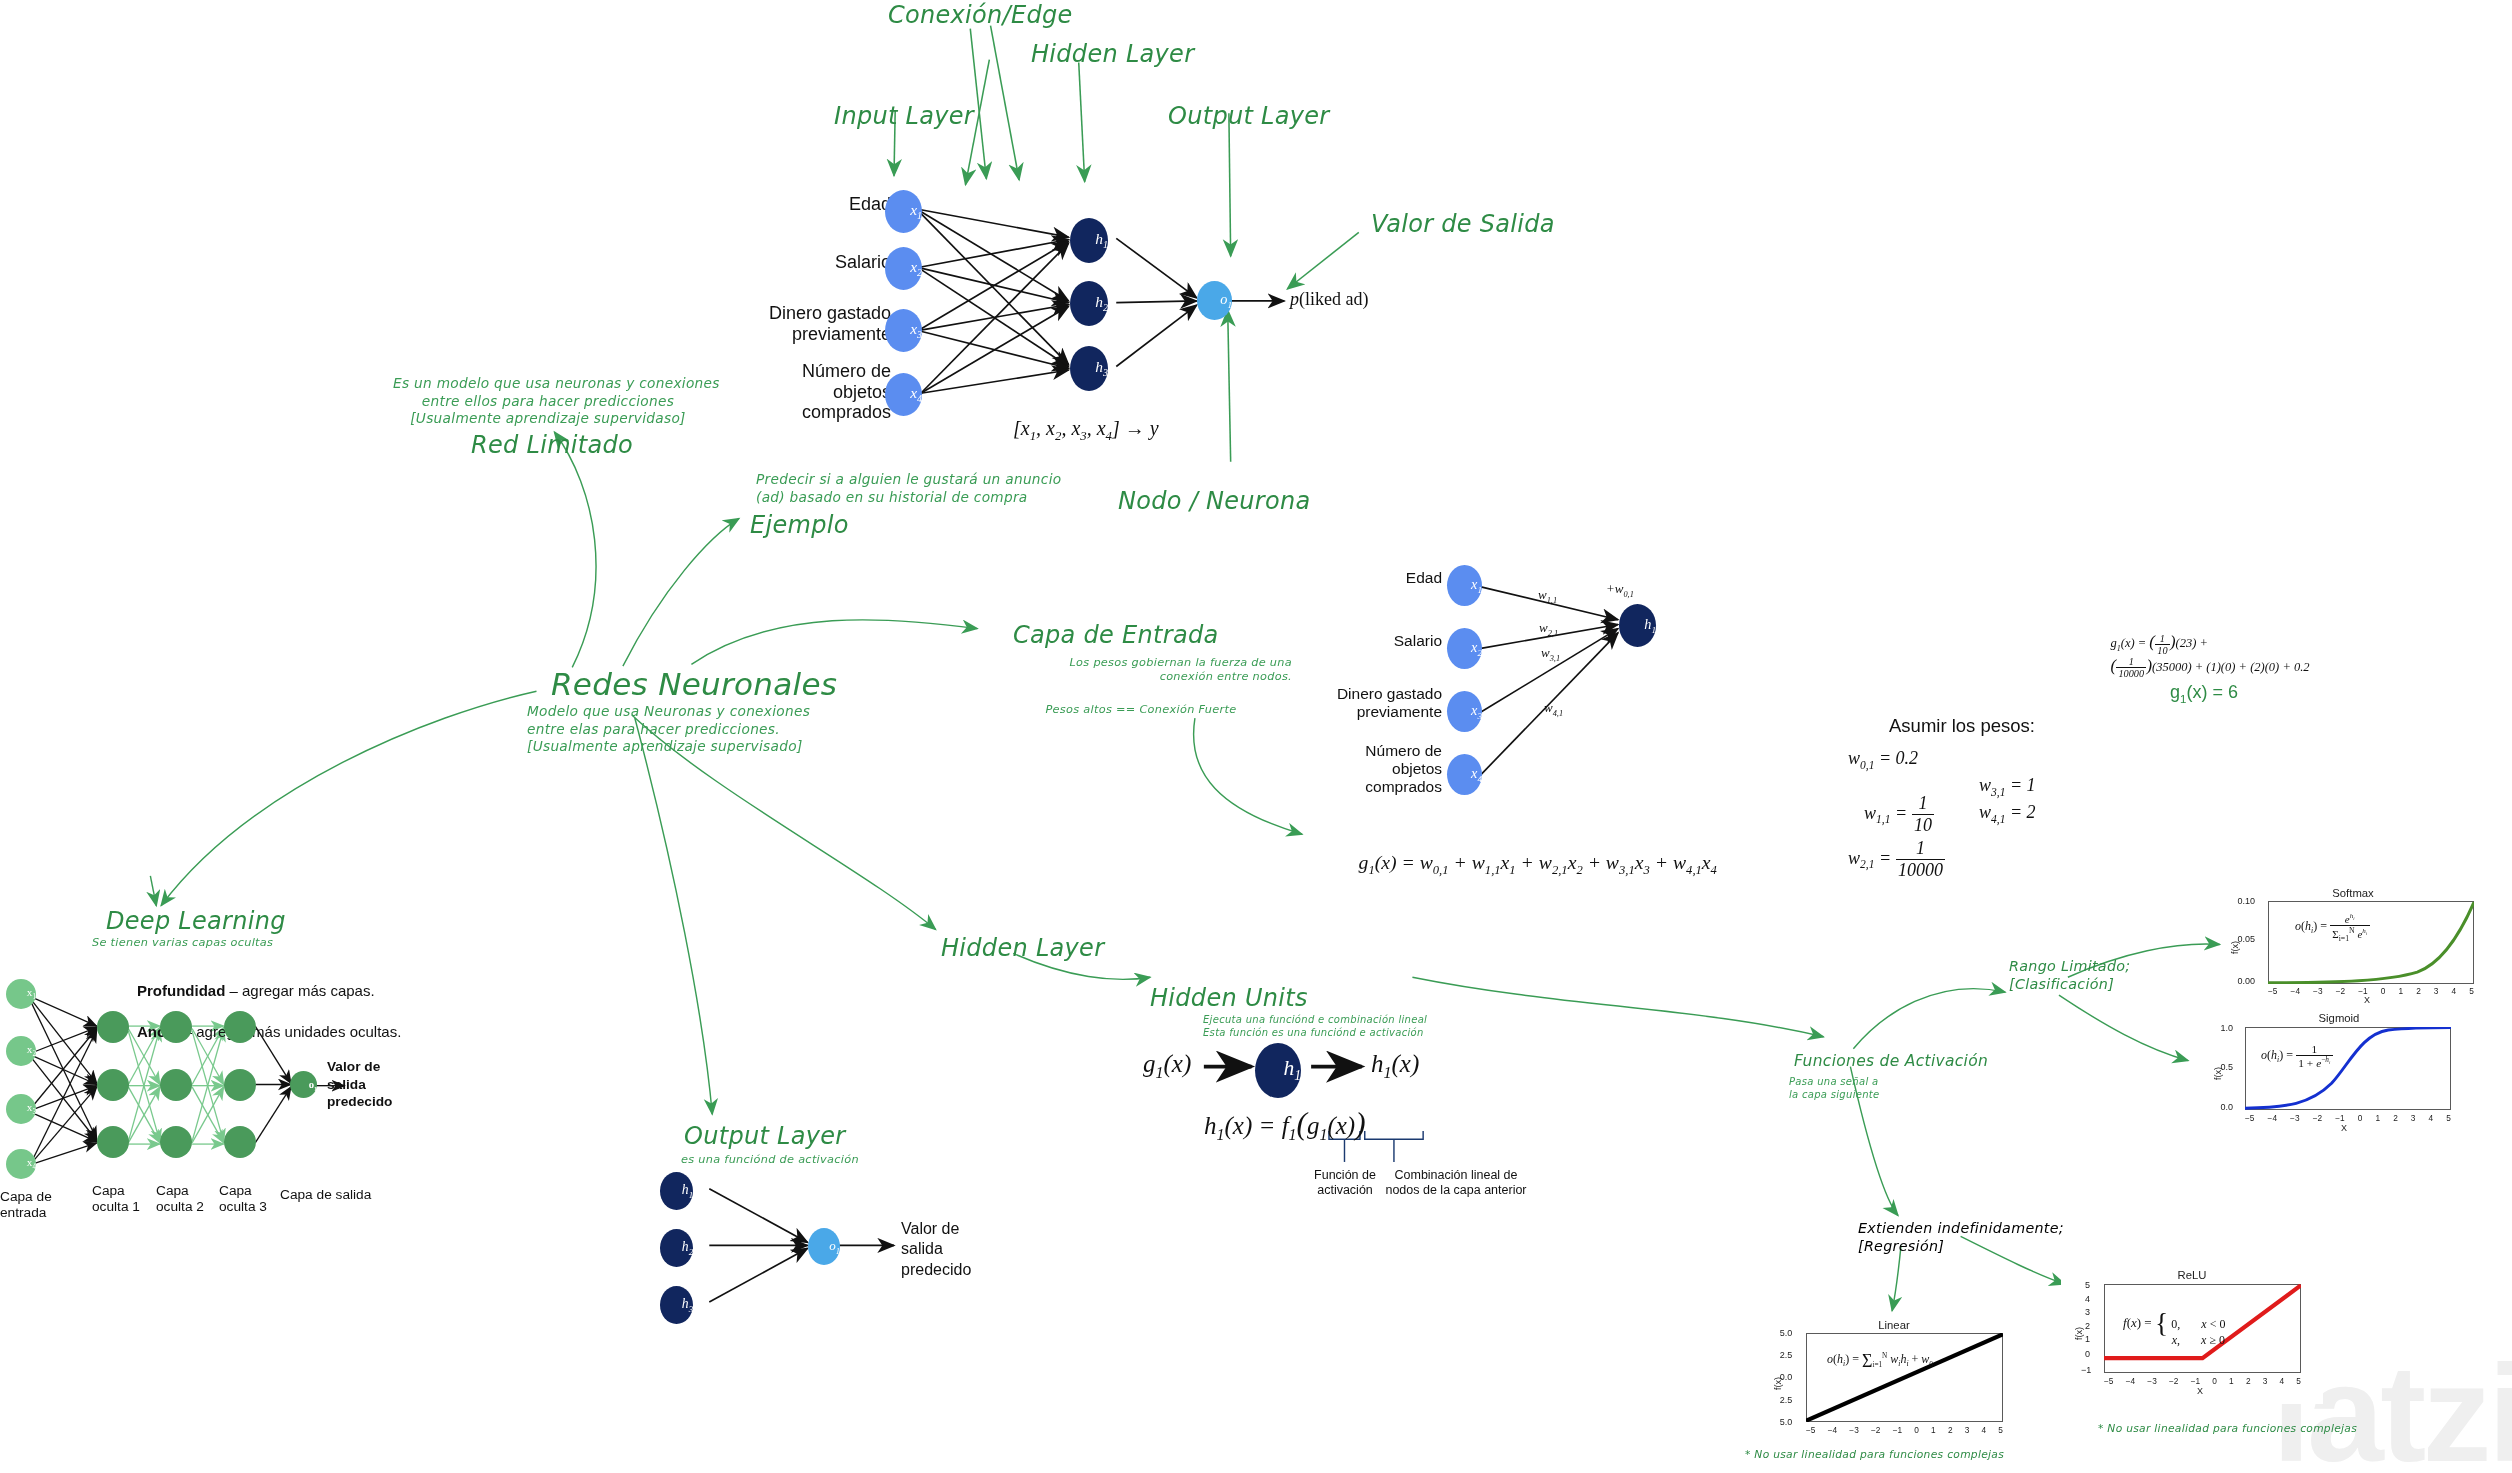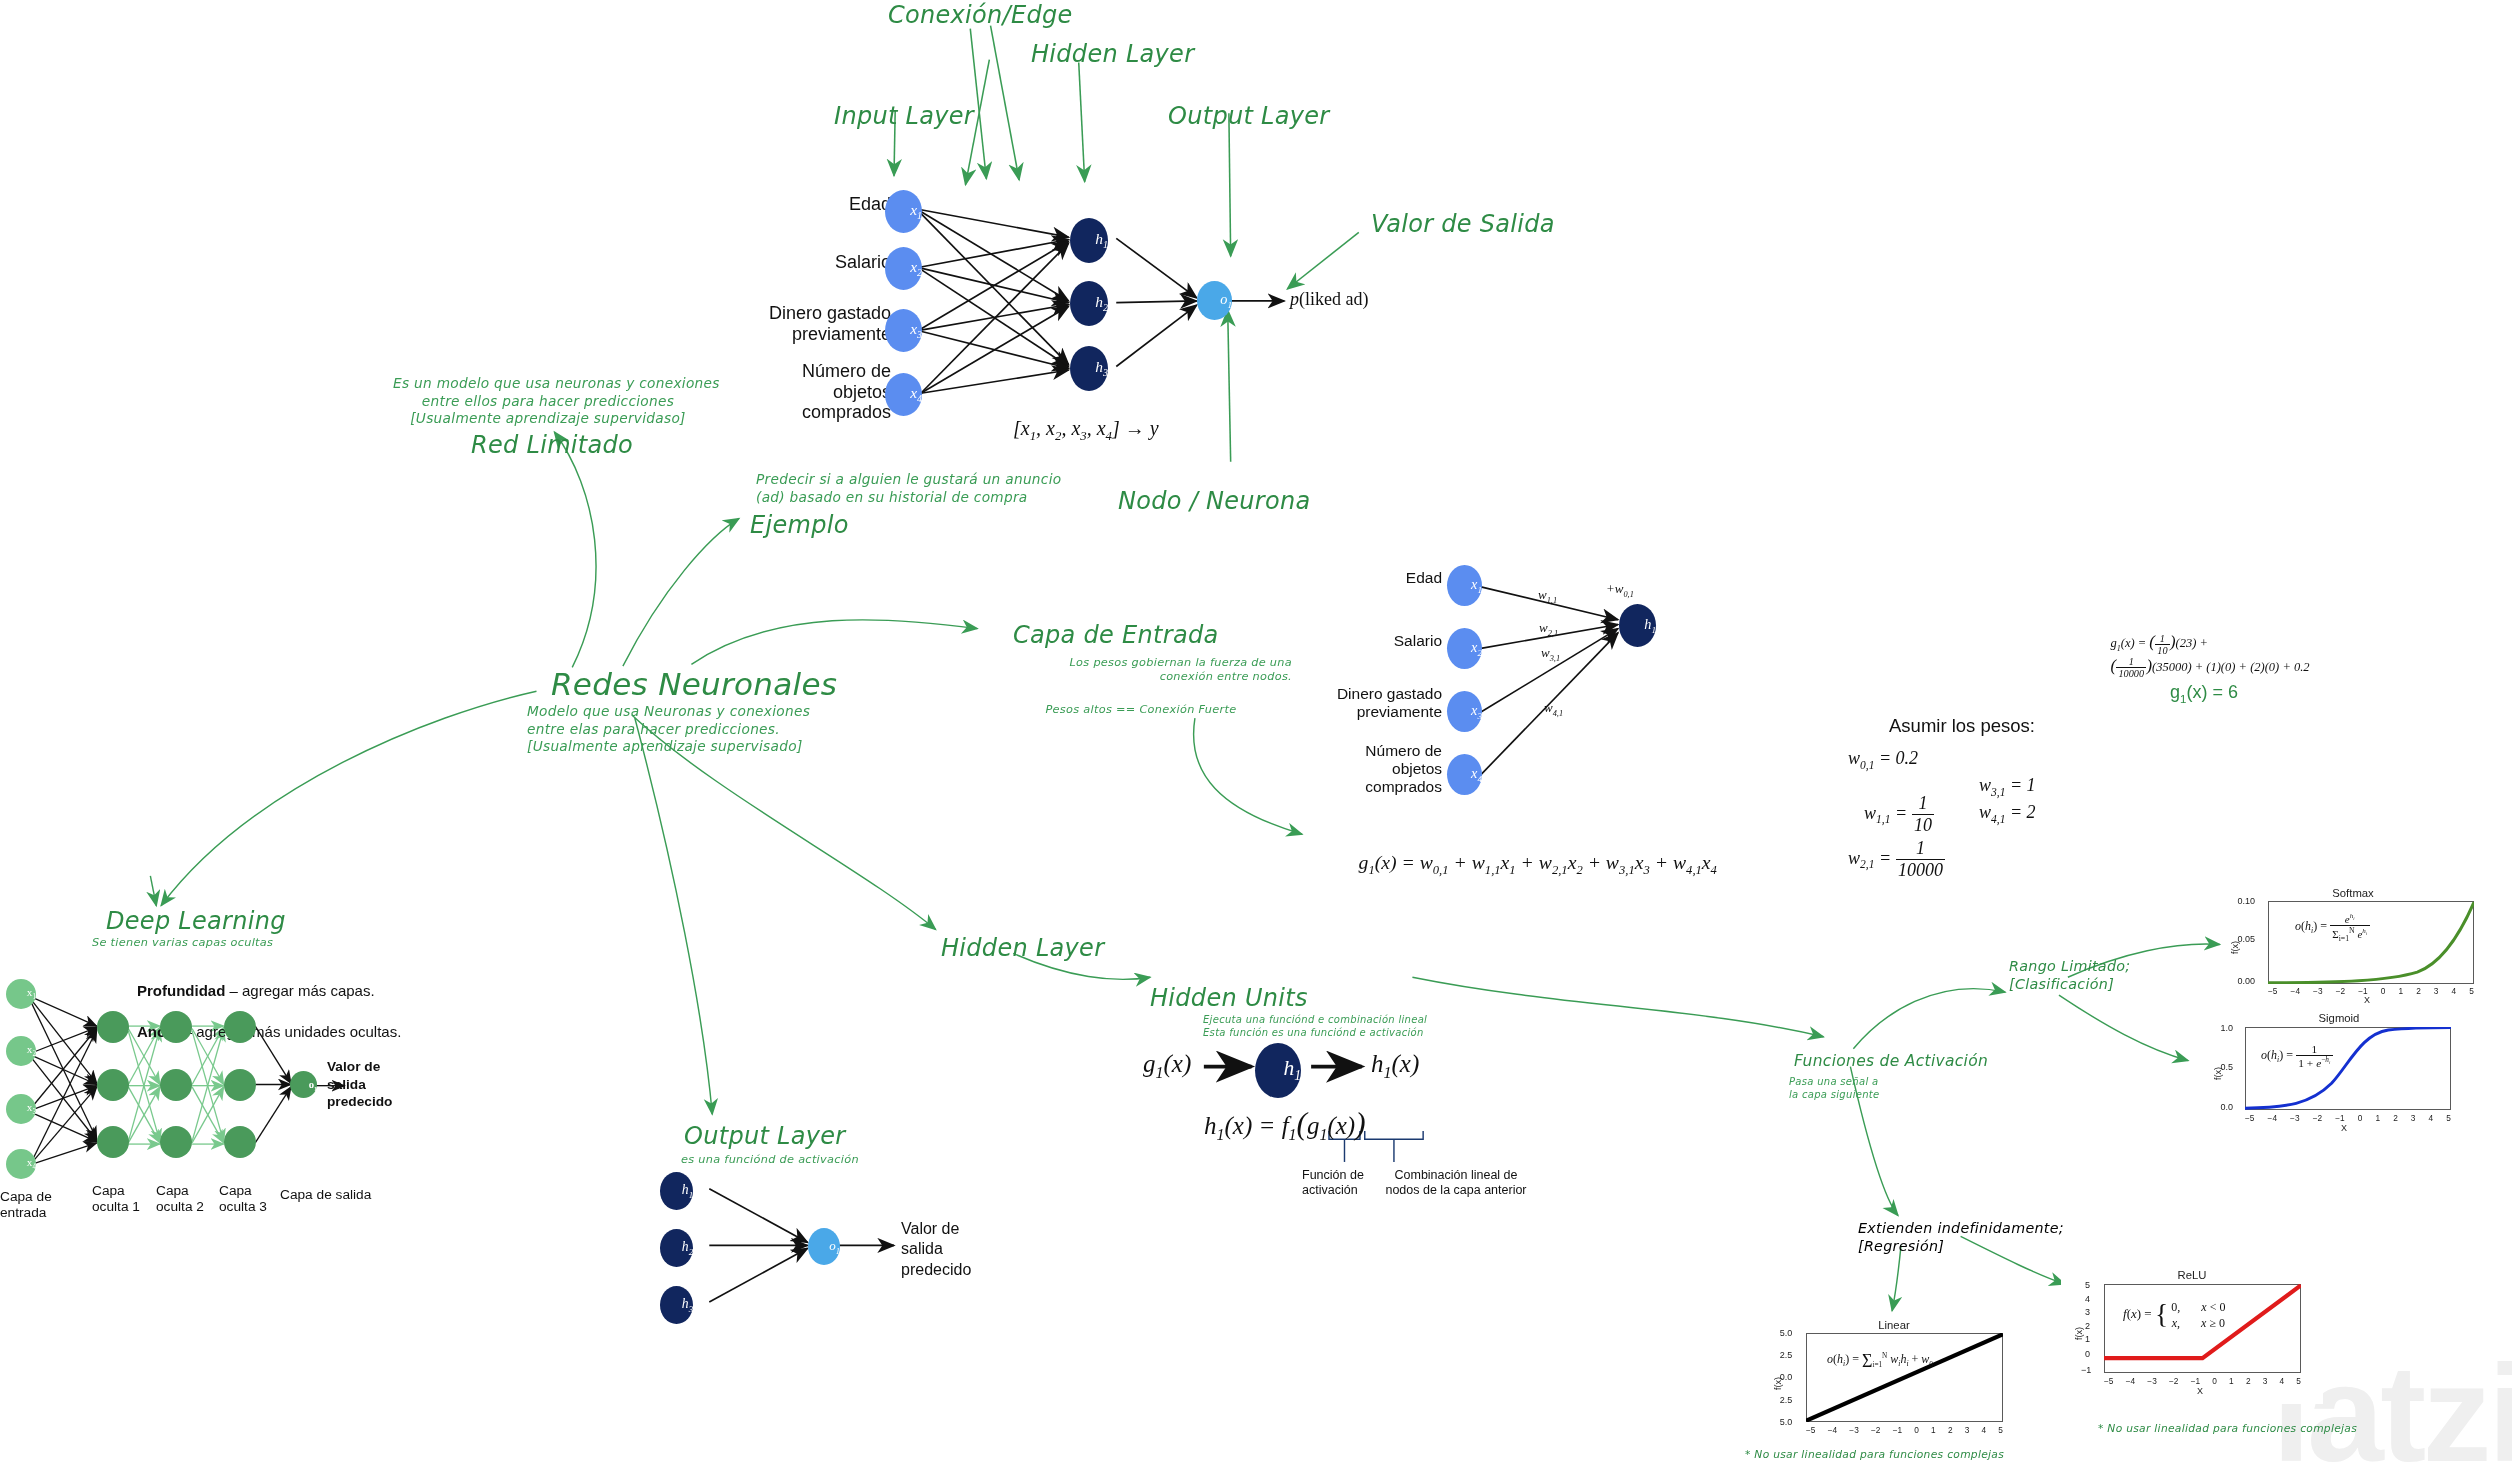--- a/index.html
+++ b/index.html
@@ -464,21 +464,21 @@
     <div class="abs serif-math" style="left:1143px; top:1050px; font-size:25px;"><i>g</i><sub>1</sub>(<i>x</i>)</div>
 
     <div class="node node-hid" style="left:1255px; top:1043px; width:46px; height:55px; font-size:21.5px;">
         <span>h<sub>1</sub></span>
       </div>
 
     <div class="abs serif-math" style="left:1371px; top:1050px; font-size:25px;"><i>h</i><sub>1</sub>(<i>x</i>)</div>
 
     <div class="abs serif-math" style="left:1204px; top:1106px; font-size:25px;"><i>h</i><sub>1</sub>(<i>x</i>) = <i>f</i><sub>1</sub><span style="font-size:31px;">(</span><i>g</i><sub>1</sub>(<i>x</i>)<span style="font-size:31px;">)</span></div>
 
-    <div class="abs sans" style="left:1302px; top:1168px; font-size:12.5px; width:86px; line-height:1.2;">Función de<br>activación</div>
+    <div class="abs sans" style="left:1302px; top:1168px; font-size:12.5px; text-align:center; width:86px; line-height:1.2;">Función de<br>activación</div>
     <div class="abs sans" style="left:1383px; top:1168px; font-size:12.5px; text-align:center; width:146px; line-height:1.2;">Combinación lineal de<br>nodos de la capa anterior</div>
   </div>
 
   <div class="abs">
     <div class="abs hand" style="left:1794px; top:1052px; font-size:15.5px; color:#2e8b45;">Funciones de Activación</div>
     <div class="abs hand" style="left:1789px; top:1076px; font-size:10px; color:#3a9c55;">Pasa una señal a
 la capa siguiente</div>
   </div>
 
   <div class="abs hand" style="left:2009px; top:957px; font-size:14.3px; color:#2e8b45;">Rango Limitado;
@@ -569,21 +569,21 @@
     <div class="axlabel" style="left:20px; top:95px;">−1</div>
     <div class="axlabel ylabel-rot" style="left:13px; top:70px;">f(x)</div>
     <div class="axlabel" style="left:43px; top:106px; width:197px; display:flex; justify-content:space-between; font-size:8.3px;">
       <span>−5</span><span>−4</span><span>−3</span><span>−2</span><span>−1</span><span>0</span><span>1</span><span>2</span><span>3</span><span>4</span><span>5</span>
     </div>
     <div class="axlabel" style="left:136px; top:116px;">X</div>
     <div class="eqbox" style="left:62px; top:29px; font-size:13px;">
       <i>f</i>(<i>x</i>) =
       <span style="display:inline-block; vertical-align:middle; font-size:27.4px; line-height:.72;">{</span>
       <span style="display:inline-block; vertical-align:middle; text-align:left; line-height:1.35; font-size:12px;">
-        <span style="display:block;">0,&nbsp;&nbsp;&nbsp;&nbsp;&nbsp;&nbsp;&nbsp;<i>x</i> &lt; 0</span>
+        <span style="display:block;margin-top:17px;">0,&nbsp;&nbsp;&nbsp;&nbsp;&nbsp;&nbsp;&nbsp;<i>x</i> &lt; 0</span>
         <span style="display:block;text-align:center;"><i>x</i>,&nbsp;&nbsp;&nbsp;&nbsp;&nbsp;&nbsp;&nbsp;<i>x</i> ≥ 0</span>
       </span>
     </div>
   </div>
   <div class="abs hand" style="left:2098px; top:1422px; font-size:10.7px; color:#2e8b45;">* No usar linealidad para funciones complejas</div>
 
 </div>
 
 
 </body></html>

